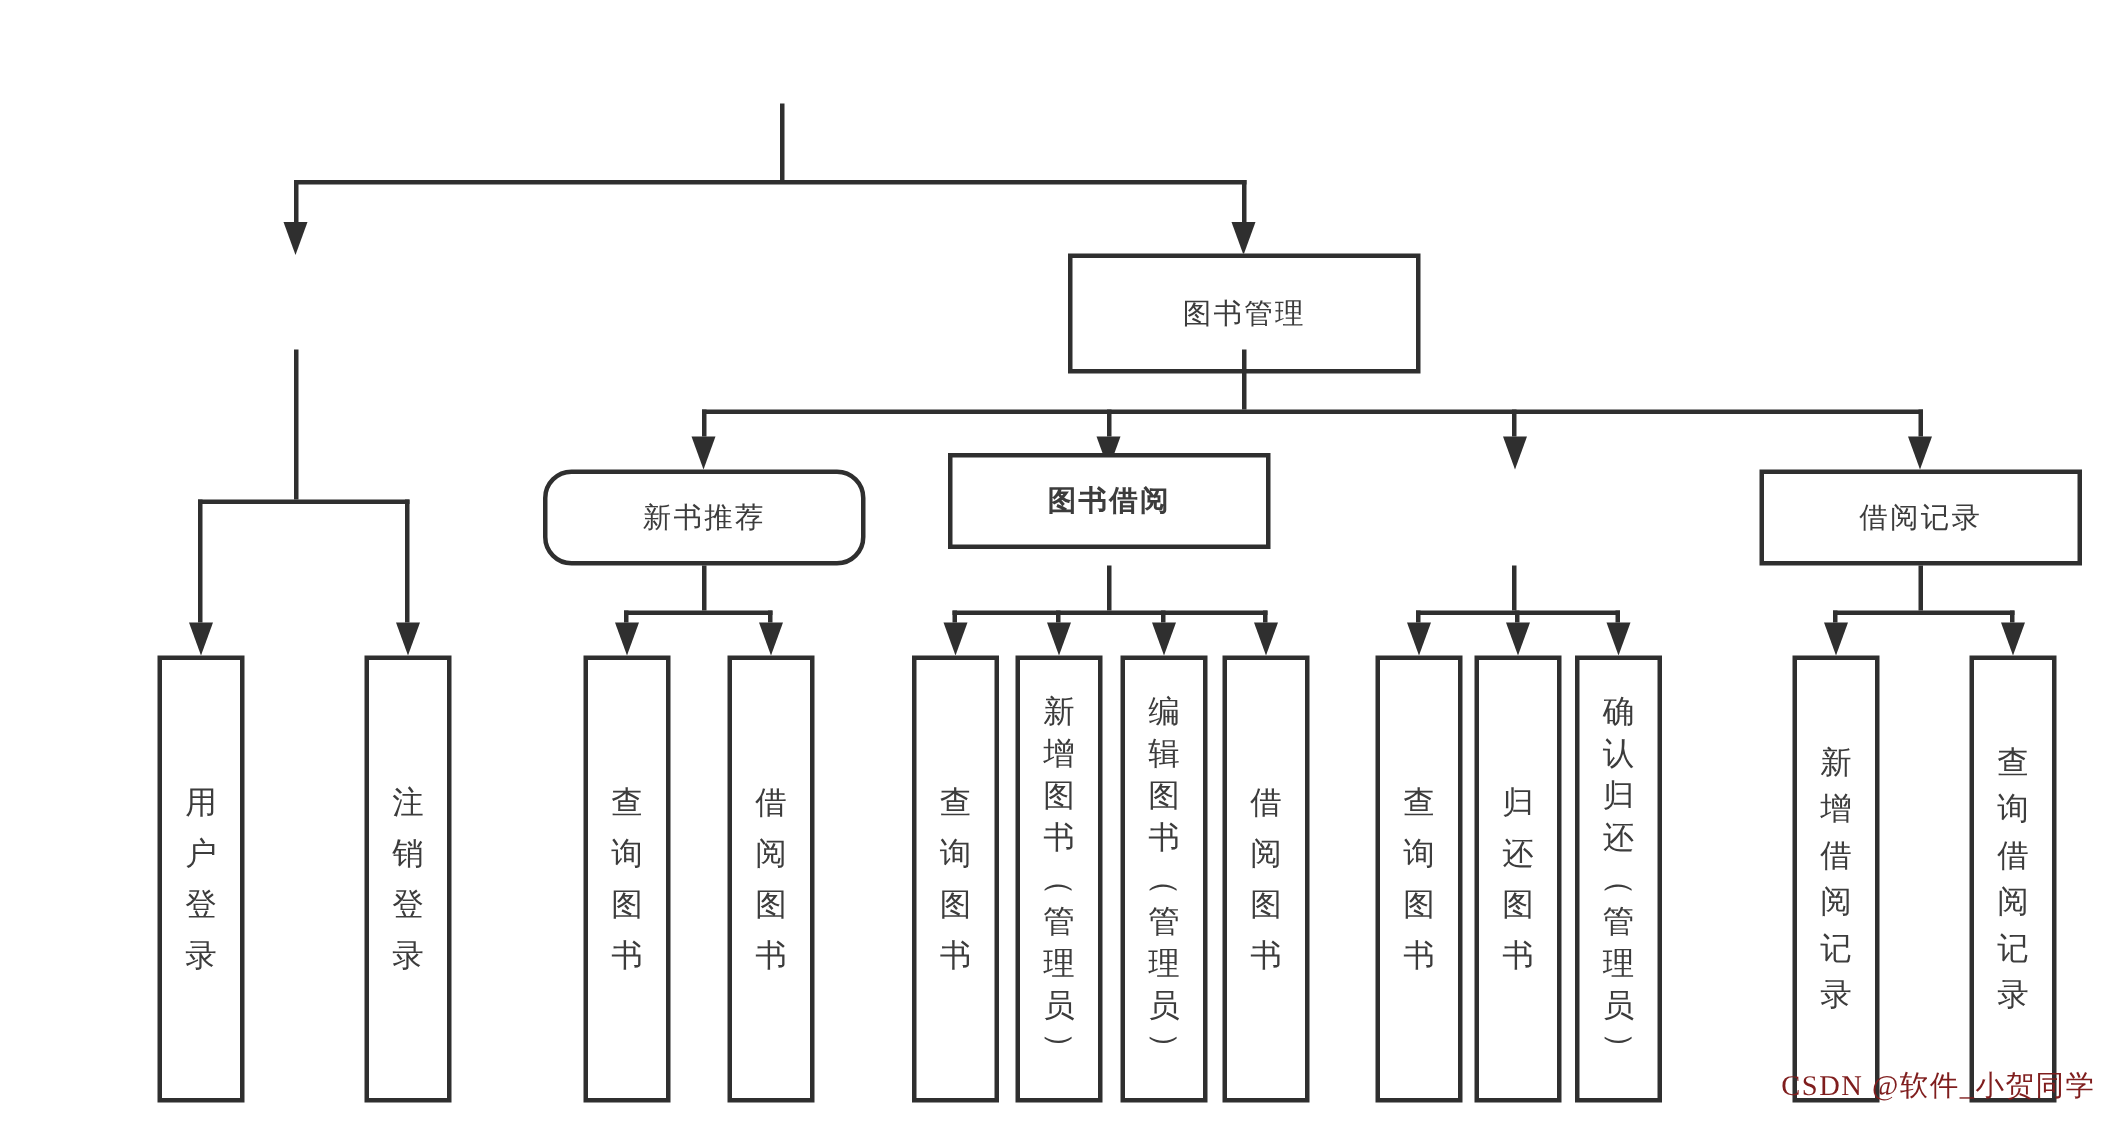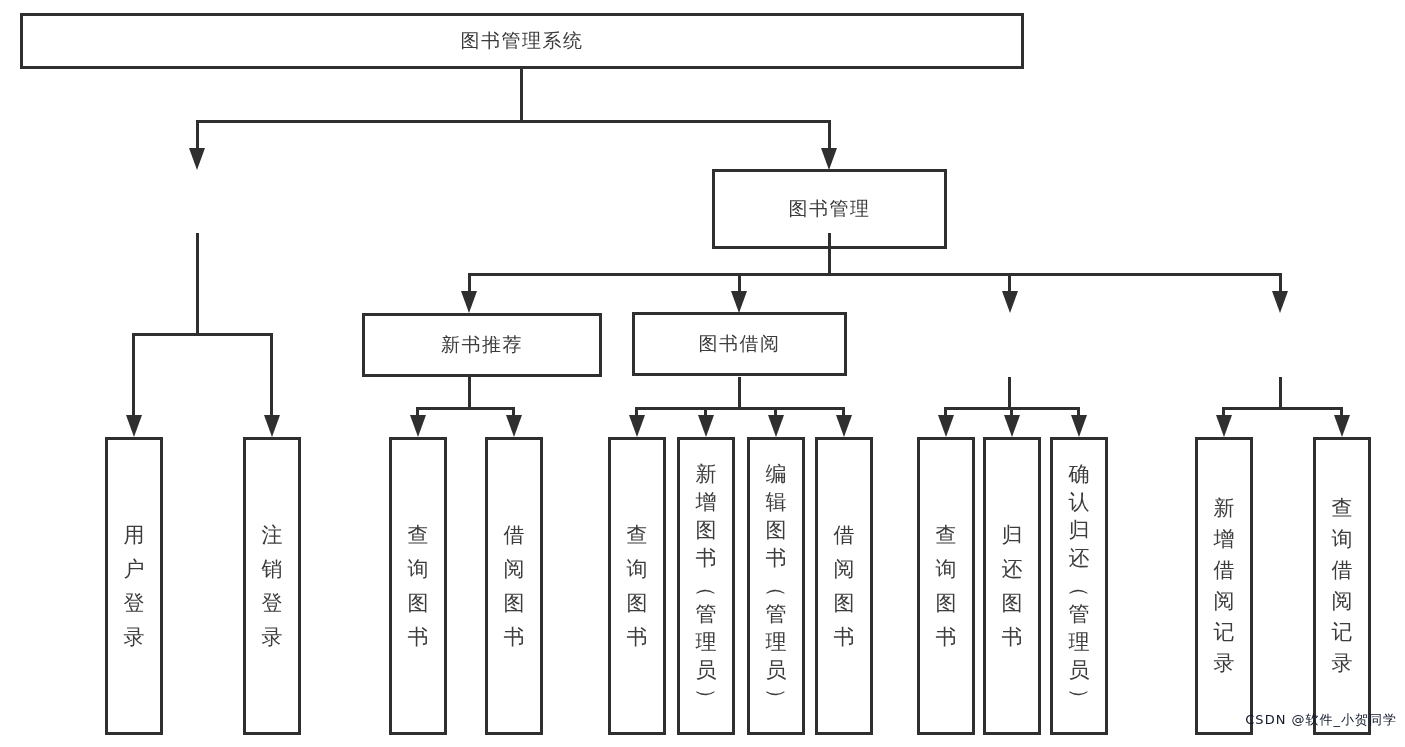--- a/index.html
+++ b/index.html
@@ -38,32 +38,32 @@
     position: absolute;
     width: 0; height: 0;
     border-left: 8px solid transparent;
     border-right: 8px solid transparent;
     border-top: 22px solid #2f2f2f;
   }
   .watermark {
     position: absolute;
     top: 711px;
     right: 8px;
-    font-size: 13px;
-    color: #0f172a;
+    font-size: 19px;
+    color: #7f1d1d;
     letter-spacing: 1px;
     white-space: nowrap;
+    font-family: Liberation Serif, serif;
   }
 </style>
 </head>
 <body>
 
 <div class="stage">
 
-  <div class="box hbox" style="left:20px; top:13px; width:1004px; height:56px;">图书管理系统</div>
 
   <div class="line" style="left:520px; top:69px; width:3px; height:51px;"></div>
   <div class="line" style="left:196px; top:120px; width:635px; height:3px;"></div>
   <div class="line" style="left:196px; top:120px; width:3px; height:28px;"></div>
   <div class="arrow" style="left:189px; top:148px;"></div>
   <div class="line" style="left:828px; top:120px; width:3px; height:28px;"></div>
   <div class="arrow" style="left:821px; top:148px;"></div>
 
   <div class="box hbox" style="left:712px; top:169px; width:235px; height:80px;">图书管理</div>
 
@@ -78,22 +78,23 @@
   <div class="line" style="left:468px; top:273px; width:814px; height:3px;"></div>
   <div class="line" style="left:468px; top:273px; width:3px; height:18px;"></div>
   <div class="arrow" style="left:461px; top:291px;"></div>
   <div class="line" style="left:738px; top:273px; width:3px; height:18px;"></div>
   <div class="arrow" style="left:731px; top:291px;"></div>
   <div class="line" style="left:1008px; top:273px; width:3px; height:18px;"></div>
   <div class="arrow" style="left:1002px; top:291px;"></div>
   <div class="line" style="left:1279px; top:273px; width:3px; height:18px;"></div>
   <div class="arrow" style="left:1272px; top:291px;"></div>
 
-  <div class="box hbox" style="left:362px; top:313px; width:240px; height:64px;">新书推荐</div>
-  <div class="box hbox" style="left:632px; top:312px; width:215px; height:64px;">图书借阅</div>
+  <div class="box hbox" style="left:362px; top:313px; width:215px; height:64px;border-radius:19px;">新书推荐</div>
+  <div class="box hbox" style="left:632px; top:302px; width:215px; height:64px;font-weight:bold;">图书借阅</div>
+  <div class="box hbox" style="left:1173px; top:313px; width:215px; height:64px;">借阅记录</div>
 
   <div class="line" style="left:468px; top:377px; width:3px; height:30px;"></div>
   <div class="line" style="left:416px; top:407px; width:99px; height:3px;"></div>
   <div class="line" style="left:416px; top:407px; width:3px; height:8px;"></div>
   <div class="arrow" style="left:410px; top:415px;"></div>
   <div class="line" style="left:512px; top:407px; width:3px; height:8px;"></div>
   <div class="arrow" style="left:506px; top:415px;"></div>
 
   <div class="line" style="left:738px; top:377px; width:3px; height:30px;"></div>
   <div class="line" style="left:635px; top:407px; width:210px; height:3px;"></div>

